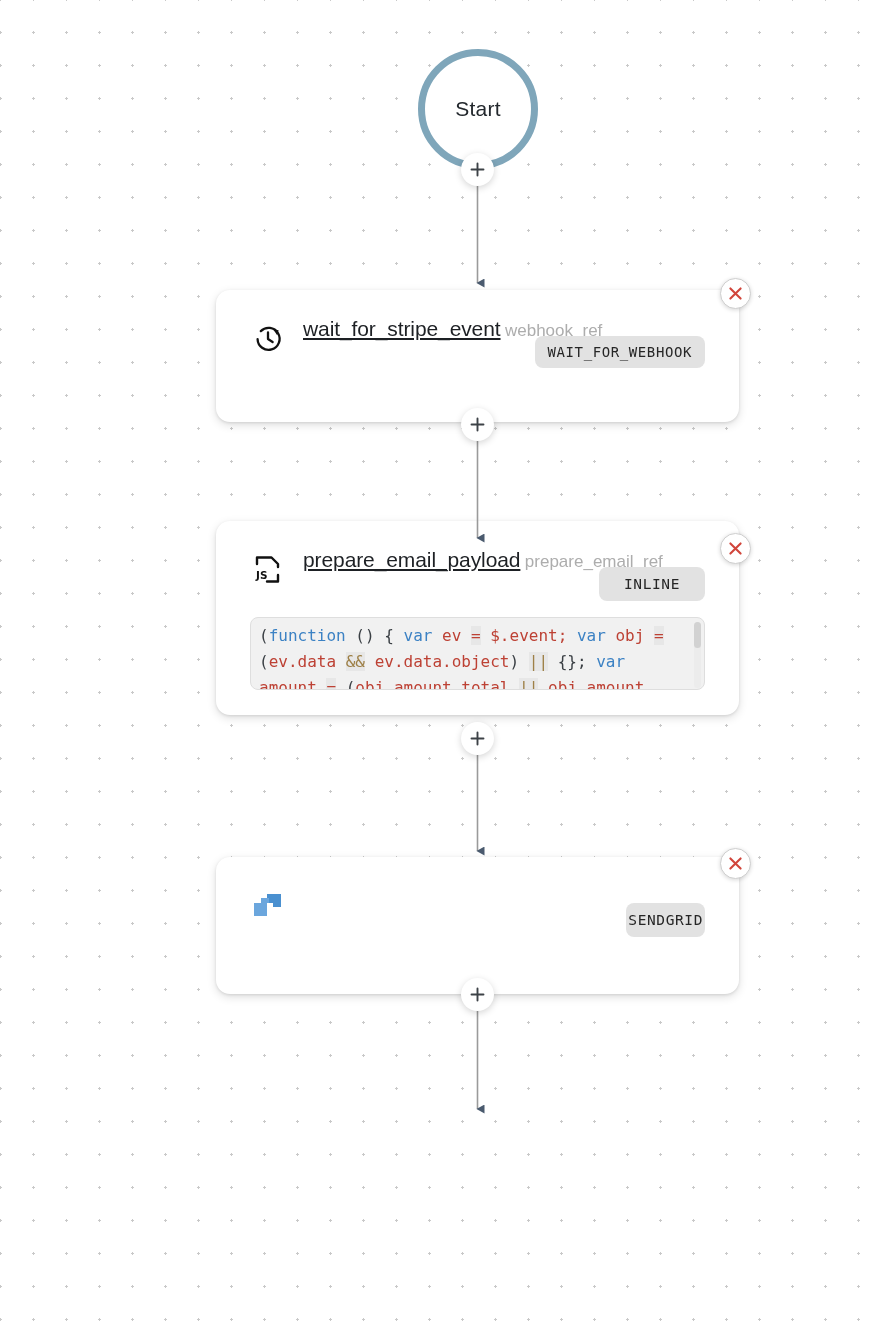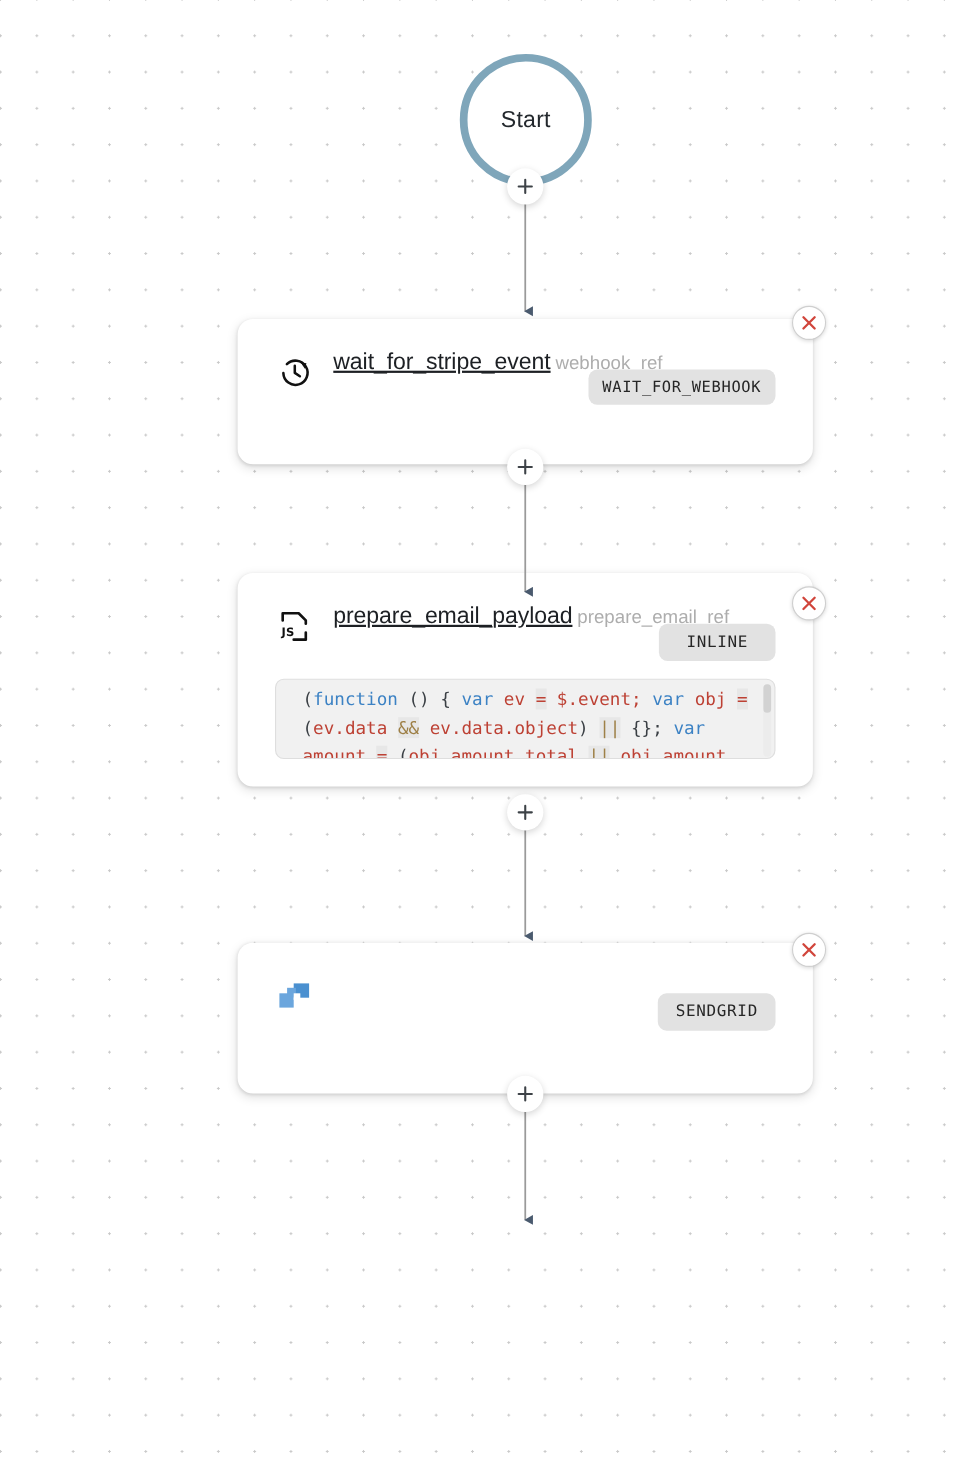--- a/index.html
+++ b/index.html
@@ -114,32 +114,32 @@
     border-radius: 8px;
     font-family: "DejaVu Sans Mono", monospace;
     font-size: 14px;
     letter-spacing: .6px;
     padding: 8px 13px 8px 13px;
     white-space: nowrap;
     line-height: 16px;
     margin-top: 20px;
   }
   #node-prepare .node-badge { font-size: 14.5px; padding: 9px 25px; }
-  #node-send .node-badge    { font-size: 14.5px; padding: 9px 16px; }
+  #node-send .node-badge    { font-size: 14.5px; padding: 9px 2px; }
 
   
   .code-block {
     margin-top: 14px;
     background: #f1f1f1;
     border: 1px solid #dedede;
     border-radius: 8px;
     height: 73px;
     overflow: hidden;
     position: relative;
-    padding: 5px 16px 0 24px;
+    padding: 5px 16px 0 8px;
   }
   .code-block pre {
     font-family: "DejaVu Sans Mono", monospace;
     font-size: 16px;
     line-height: 26px;
     white-space: pre-wrap;
     word-break: break-word;
     color: #3a3f44;
   }
   .tok-kw  { color: #3c82c4; }

